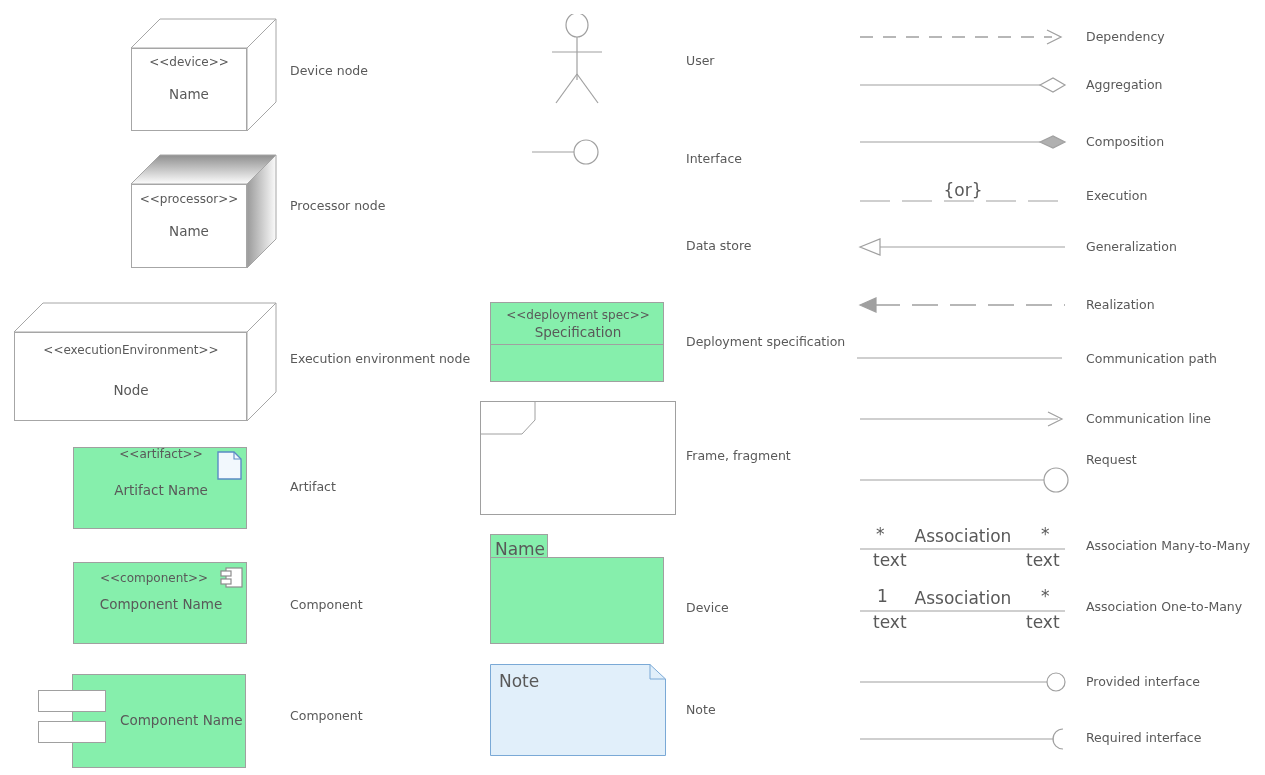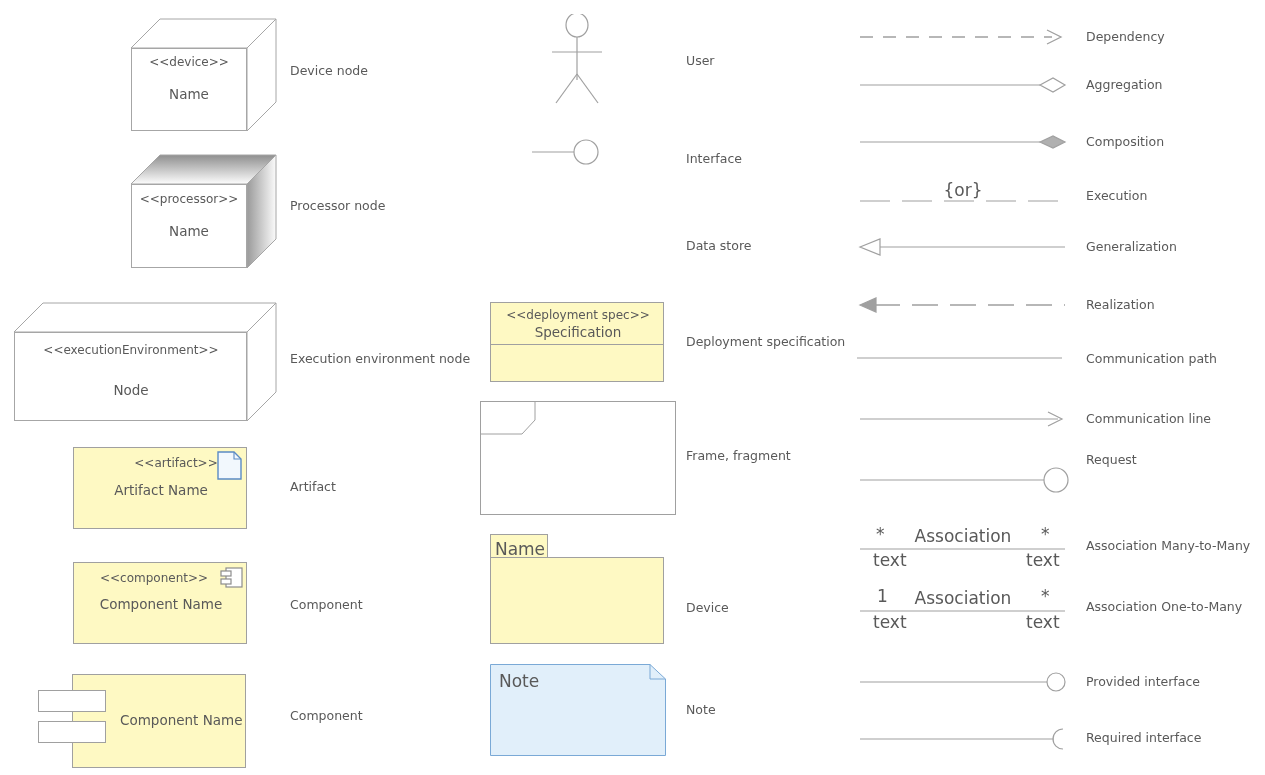--- a/index.html
+++ b/index.html
@@ -39,21 +39,21 @@
     text-align: center;
     line-height: 1;
   }
   .shape-text.stereo { font-size: 12px; }
   .shape-text.big { font-size: 13.5px; }
 
   
   .box {
     position: absolute;
     border: 1px solid #a0a0a0;
-    background: #fef9c3;
+    background: #86efac;
     box-sizing: border-box;
   }
 
   
   .node3d { position: absolute; }
   .node3d .front {
     position: absolute;
     border: 1px solid #a6a6a6;
     background: #ffffff;
     box-sizing: border-box;
@@ -110,21 +110,21 @@
       <polygon points="0,29 29,0 262,0 233,29" fill="#ffffff" stroke="#a6a6a6" stroke-width="1"></polygon>
       <polygon points="233,29 262,0 262,89 233,118" fill="#ffffff" stroke="#a6a6a6" stroke-width="1"></polygon>
     </svg>
     <div class="front" style="left:0px; top:29px; width:233px; height:89px;"></div>
     <div class="shape-text stereo center-x" style="left:117px; top:41px;">&lt;&lt;executionEnvironment&gt;&gt;</div>
     <div class="shape-text big center-x" style="left:117px; top:81px;">Node</div>
   </div>
   <div class="legend-label" style="left:290px; top:353px;">Execution environment node</div>
 
   <div class="box" style="left:73px; top:447px; width:174px; height:82px;">
-    <div class="shape-text stereo center-x" style="left:87px; top:9px;margin-left:15px;">&lt;&lt;artifact&gt;&gt;</div>
+    <div class="shape-text stereo center-x" style="left:87px; top:0;">&lt;&lt;artifact&gt;&gt;</div>
     <div class="shape-text big center-x" style="left:87px; top:36px;">Artifact Name</div>
     <svg class="abs" style="left:143px; top:3px;" width="26" height="30">
       <polygon points="1,1 17,1 24,8 24,28 1,28" fill="#f2f8fd" stroke="#5b8bc4" stroke-width="1.4"></polygon>
       <polyline points="17,1 17,8 24,8" fill="none" stroke="#5b8bc4" stroke-width="1.1"></polyline>
     </svg>
   </div>
   <div class="legend-label" style="left:290px; top:481px;">Artifact</div>
 
   <div class="box" style="left:73px; top:562px; width:174px; height:82px;">
     <div class="shape-text stereo center-x" style="left:80px; top:9px;">&lt;&lt;component&gt;&gt;</div>

